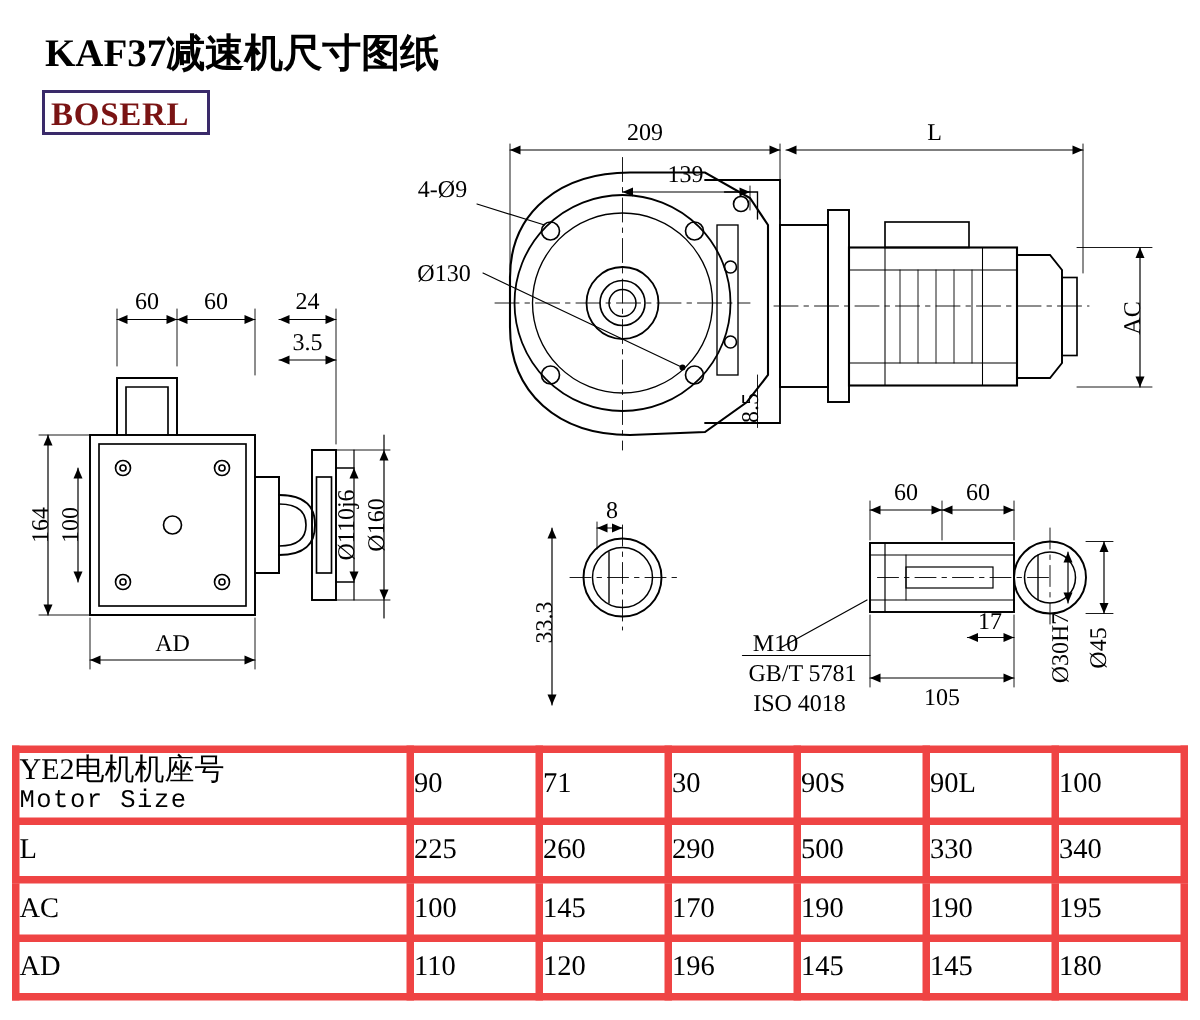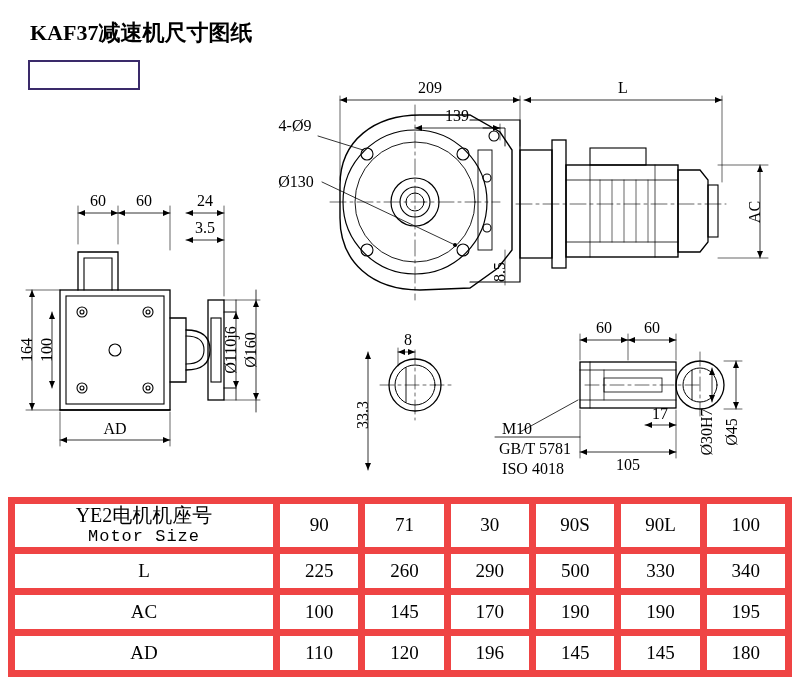--- a/index.html
+++ b/index.html
@@ -18,21 +18,21 @@
   #page {
     position: relative;
     width: 800px;
     height: 680px;
   }
   
   .title {
     position: absolute;
     left: 30px;
     top: 18px;
-    font-size: 22px;
+    font-size: 26px;
     font-weight: bold;
     font-family: "Liberation Serif", serif;
     letter-spacing: 0px;
     white-space: nowrap;
   }
   
   .logo-box {
     position: absolute;
     left: 28px;
     top: 60px;
@@ -62,22 +62,22 @@
   
   .spec-table {
     position: absolute;
     left: 8px;
     top: 497px;
     width: 784px;
     border-collapse: collapse;
     table-layout: fixed;
   }
   .spec-table td {
-    border: 7px solid #ef4444;
-    text-align: center;
+    border: 5px solid #ef4444;
+    text-align: left;
     font-size: 19px;
     font-family: "Liberation Serif", serif;
     height: 34px;
     padding: 0;
   }
   .spec-table td.head-cell {
     width: 258px;
     font-size: 19px;
     line-height: 1.15;
   }
@@ -100,20 +100,21 @@
   }
 </style>
 </head>
 <body>
 
 <div id="page">
 
   <div class="title">KAF37减速机尺寸图纸</div>
 
   <div class="logo-box"></div>
+  <div class="logo-text">BOSERL</div>
 
   <svg id="drawing" viewBox="0 0 800 500">
     <g fill="none" stroke="#000" stroke-width="1.1" stroke-linecap="round">
 
       <rect x="60" y="290" width="110" height="120" stroke-width="1.3"></rect>
       <rect x="66" y="296" width="98" height="108"></rect>
 
       <path d="M78 290 L78 252 L118 252 L118 290" stroke-width="1.3"></path>
       <path d="M84 290 L84 258 L112 258 L112 290"></path>
 

